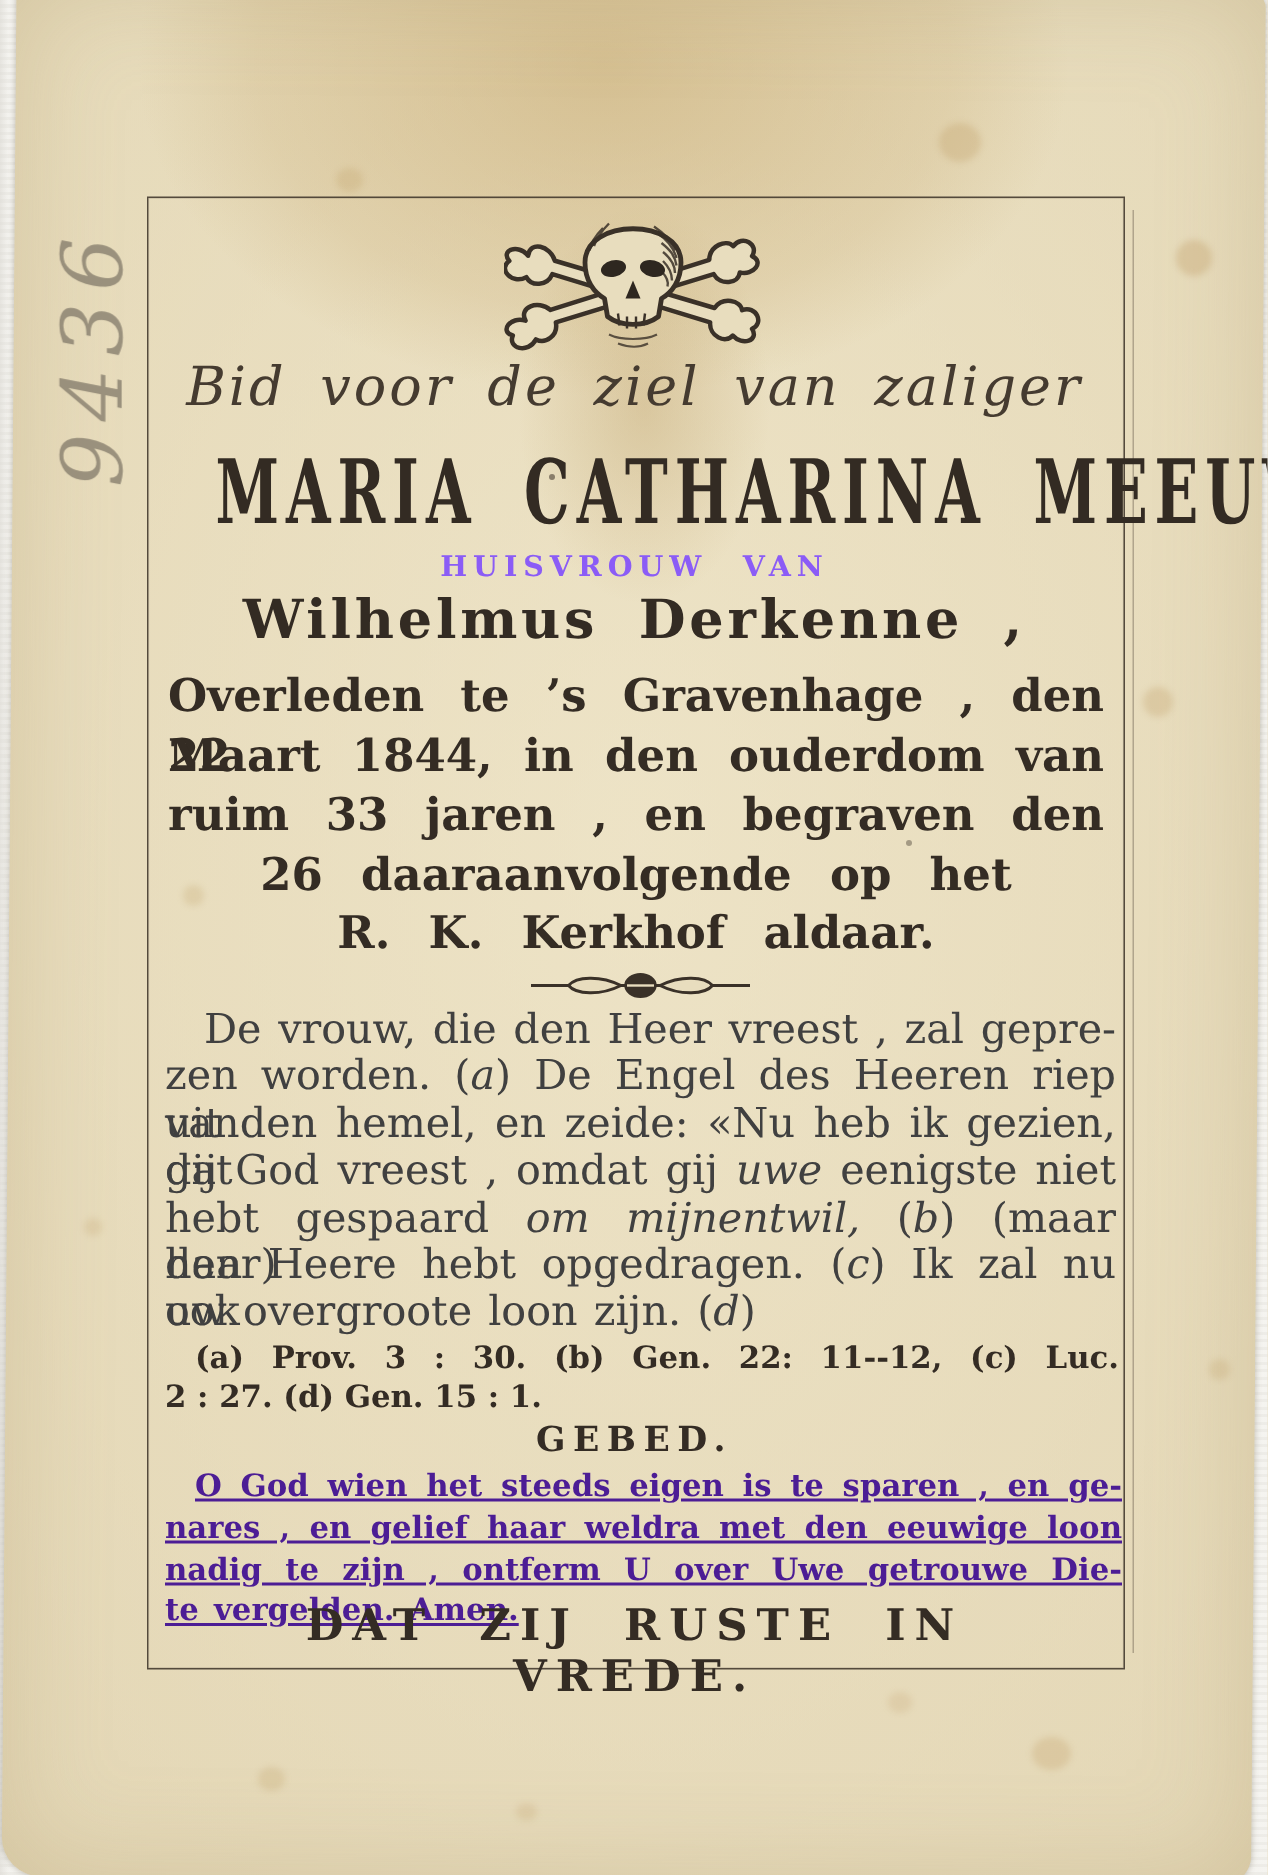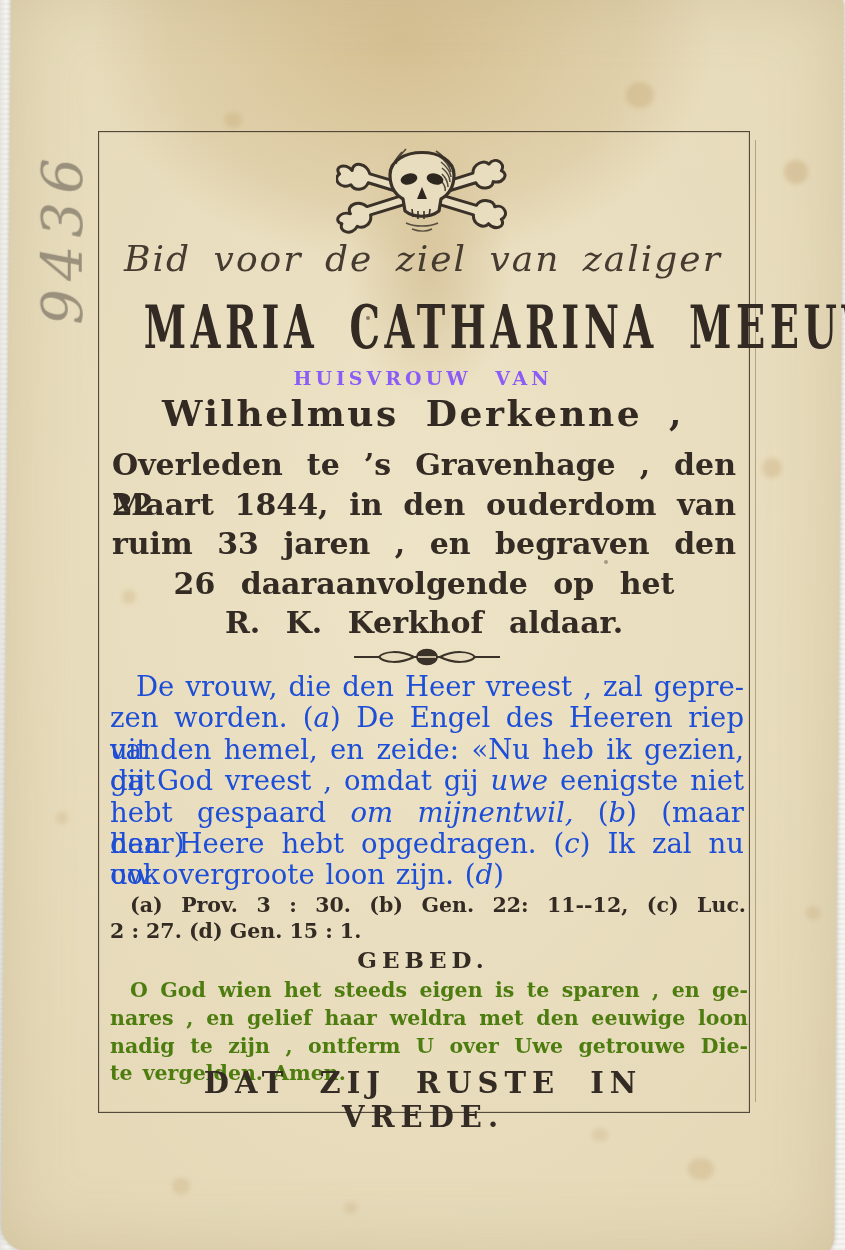--- a/index.html
+++ b/index.html
@@ -54,38 +54,38 @@
   }
   .death-block{left:112px;top:445px;width:624px;}
   .death-line{
     font-weight:bold;font-size:30px;line-height:39.6px;height:39.6px;
     word-spacing:7px;color:#342c24;
   }
   .death-line.justify{text-align:justify;text-align-last:justify;}
   .death-line.centered{text-align:center;word-spacing:15px;}
   .scripture{left:110px;top:671px;width:634px;}
   .scripture-line{
-    font-size:27.5px;line-height:31.4px;height:31.4px;color:#1d4ed8;
+    font-size:27.5px;line-height:31.4px;height:31.4px;color:#404040;
     text-align:justify;text-align-last:justify;word-spacing:2px;
   }
   .scripture-line.first{text-indent:26px;}
   .scripture-line.last{text-align-last:left;}
   .refs{left:110px;top:893px;width:636px;}
   .ref-line{
     font-weight:bold;font-size:20.5px;line-height:25.5px;height:25.5px;color:#342c24;
   }
   .ref-line.first{text-indent:20px;text-align:justify;text-align-last:justify;}
   .prayer-heading{
     left:110px;top:946px;width:626px;text-align:center;
     font-weight:bold;font-size:23px;letter-spacing:5px;color:#342c24;
   }
   .prayer{left:110px;top:977px;width:638px;}
   .prayer-line{
-    font-weight:bold;font-size:20.5px;line-height:27.8px;height:27.8px;color:#4d7c0f;
-    text-align:justify;text-align-last:justify;word-spacing:3px;
+    font-weight:bold;font-size:20.5px;line-height:27.8px;height:27.8px;color:#4c1d95;
+    text-align:justify;text-align-last:justify;word-spacing:3px;text-decoration:underline;
   }
   .prayer-line.first{text-indent:20px;}
   .prayer-line.last{text-align-last:left;}
   .closing{
     left:110px;top:1066px;width:626px;text-align:center;
     font-weight:bold;font-size:29px;letter-spacing:6px;word-spacing:14px;color:#342c24;
   }
   .pencil-wrap{left:10px;top:132px;width:104px;height:210px;display:flex;align-items:center;justify-content:center;}
   .pencil{
     transform:rotate(-90deg);

